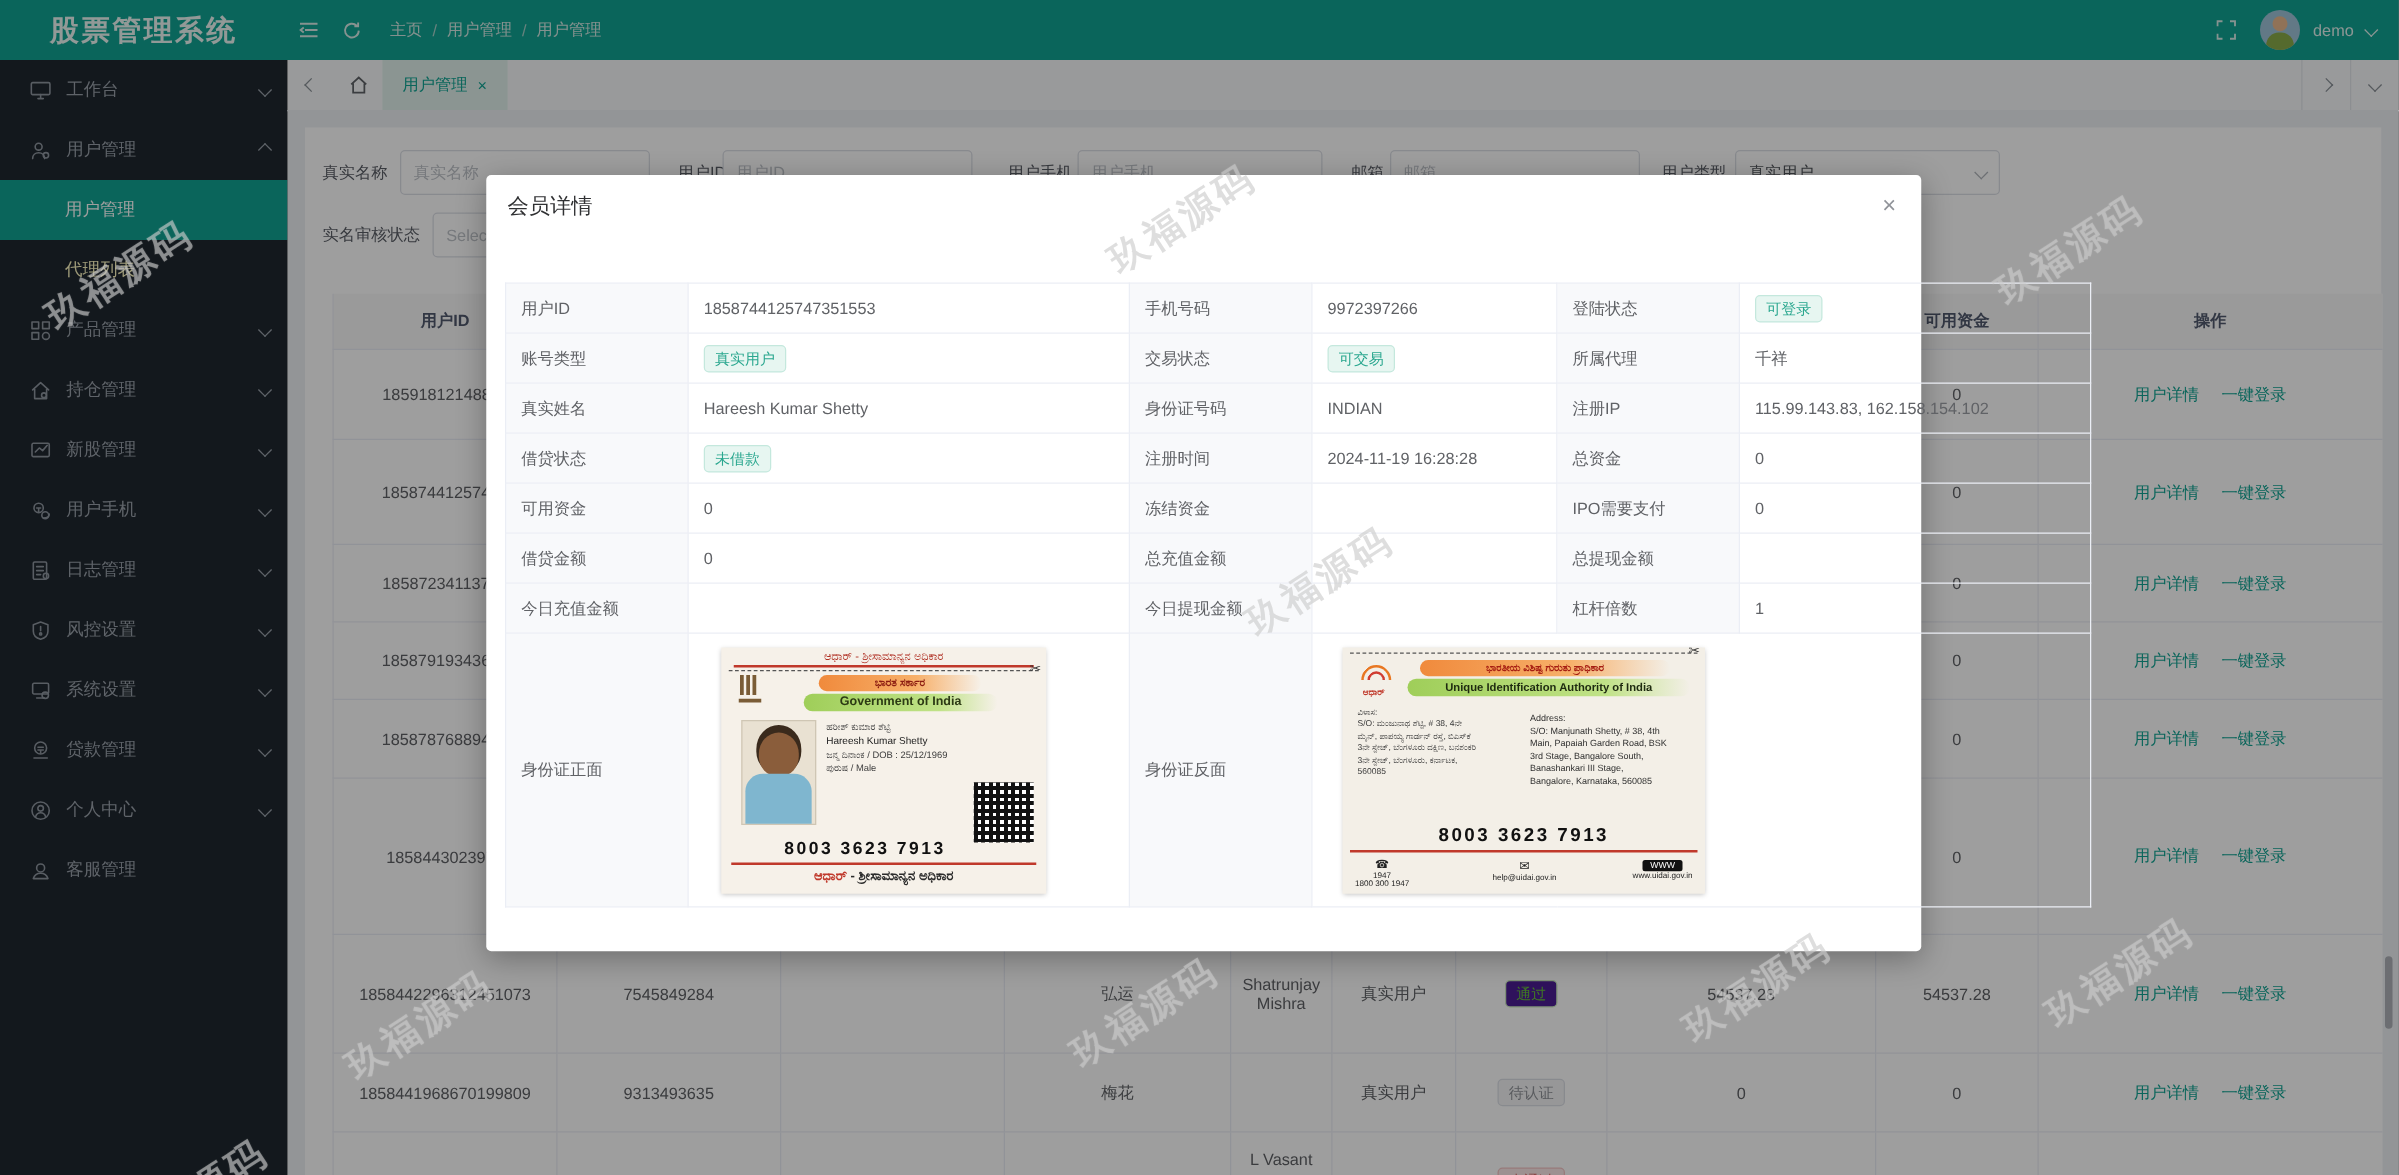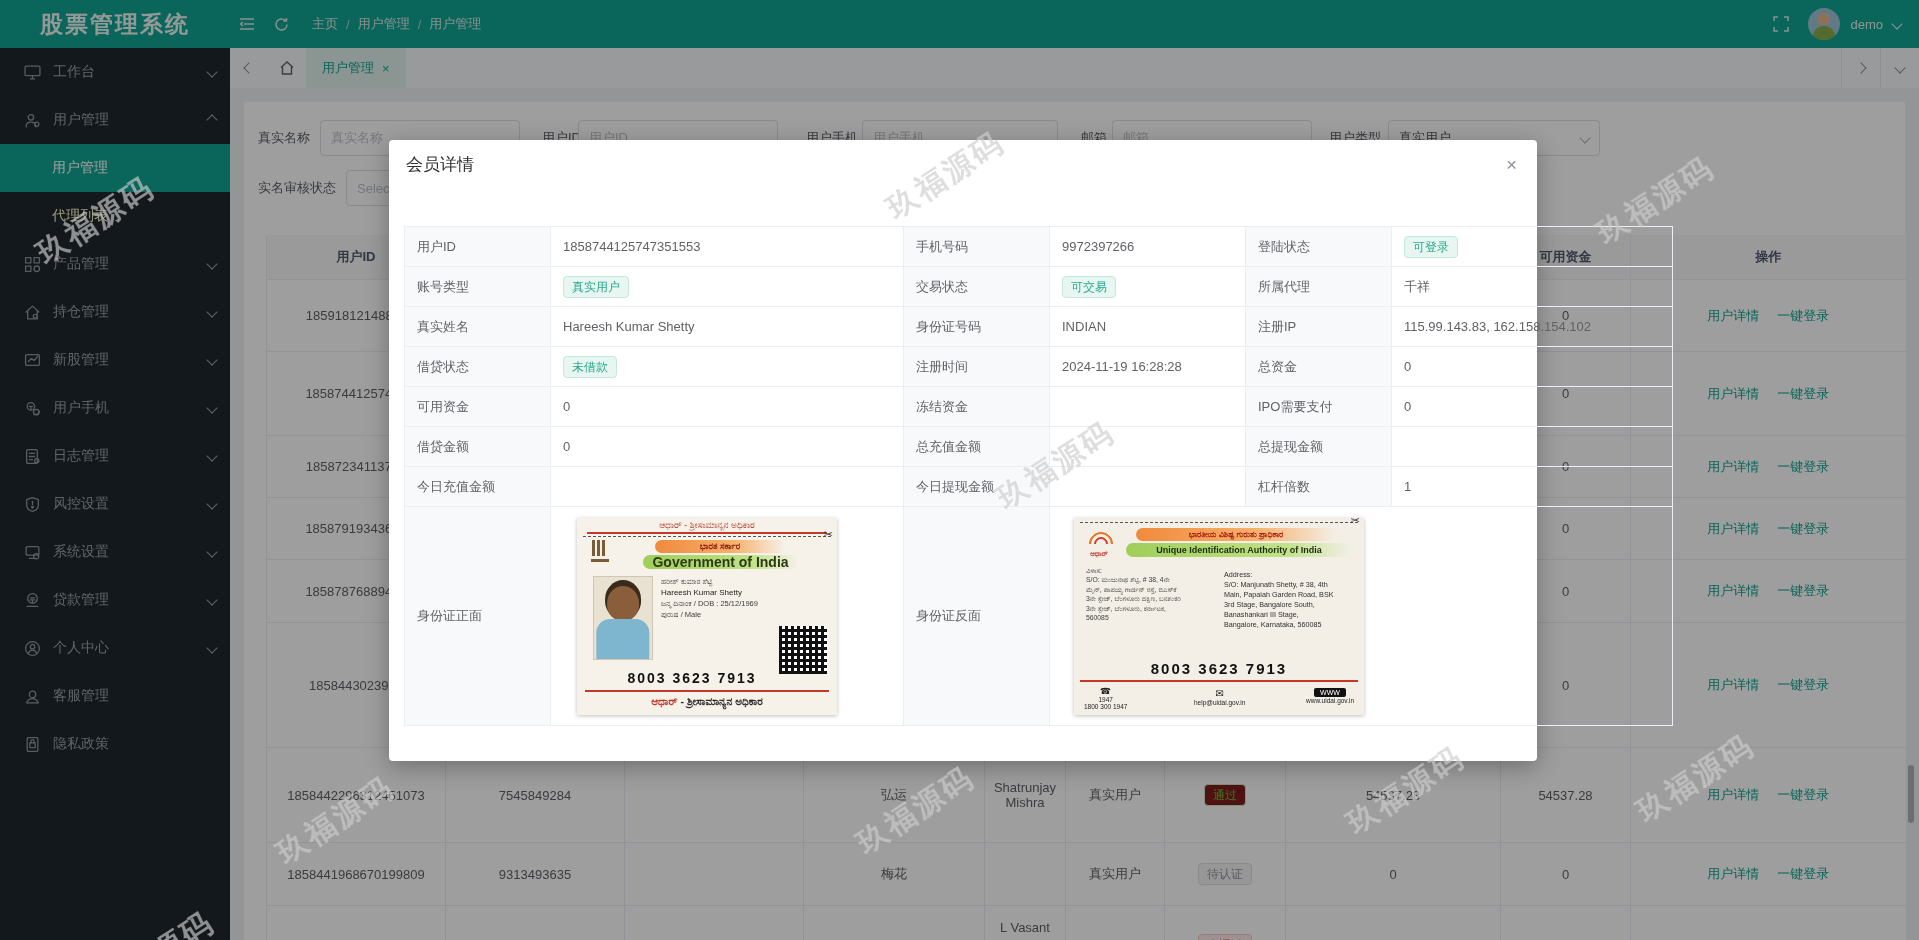--- a/index.html
+++ b/index.html
@@ -48,21 +48,21 @@
   #dtable th{background:#f8f8f9;color:#515a6e;font-weight:bold;font-size:13px;border:1px solid #ebeef5;border-left:none;height:42px;}
   #dtable th:last-child{border-right:none;}
   #dtable td{border:1px solid #ebeef5;border-left:none;text-align:center;color:#606266;font-size:13px;word-break:break-word;padding:4px 6px;}
   #dtable td:last-child{border-right:none;}
   #dtable tr:first-child th{border-top:none;}
   #dtable td:first-child, #dtable th:first-child{border-left:1px solid #ebeef5;}
   .alink{color:#11a493;cursor:pointer;white-space:nowrap;}
   .alink + .alink{margin-left:18px;}
   .tag{display:inline-block;font-size:12px;line-height:20px;padding:0 8px;border-radius:4px;white-space:nowrap;}
   .tag.teal{background:#e7f6f1;border:1px solid #c4e8dd;color:#2aa78f;}
-  .tag.success{background:#7f1d1d;border:1px solid #cde9c0;color:#67c23a;}
+  .tag.success{background:#4c1d95;border:1px solid #cde9c0;color:#67c23a;}
   .tag.info{background:#f4f4f5;border:1px solid #dcdfe6;color:#909399;}
   .tag.danger{background:#fdeaea;border:1px solid #f5c5c5;color:#e06c6c;}
   #scrollthumb{left:1908px;top:765px;width:6px;height:58px;border-radius:3px;background:#aeb2b8;z-index:1;}
   
   #overlay{left:0;top:0;width:1919px;height:940px;background:rgba(0,0,0,0.38);z-index:5;}
   #modal{left:389px;top:140px;width:1148px;height:621px;background:#fff;border-radius:4px;box-shadow:0 6px 24px rgba(0,0,0,.3);z-index:6;}
   #modal-title{position:absolute;left:17px;top:13px;font-size:17px;color:#303133;}
   #modal-close{position:absolute;right:20px;top:14px;font-size:19px;color:#909399;cursor:pointer;}
   #detail{position:absolute;left:15px;top:86px;width:1118px;border-collapse:collapse;table-layout:fixed;}
   #detail td{border:1px solid #ebeef5;font-size:13px;color:#606266;padding:0 12px;height:39px;white-space:nowrap;overflow:hidden;}
@@ -243,30 +243,20 @@
       <span class="cv down"></span>
     </div>
     <div class="snav">
       <span>
         <svg width="17" height="17" viewBox="0 0 16 16" fill="none" stroke-width="1.2" stroke-linecap="round" stroke-linejoin="round">
           <circle cx="8" cy="6" r="3"></circle>
           <path d="M2.5 14c.8-2.6 2.9-4 5.5-4s4.7 1.4 5.5 4z"></path>
         </svg>
       </span>
       <span class="lab">客服管理</span>
-    </div>
-    <div class="snav">
-      <span>
-        <svg width="17" height="17" viewBox="0 0 16 16" fill="none" stroke-width="1.2" stroke-linecap="round" stroke-linejoin="round">
-          <rect x="3" y="1.5" width="10" height="13" rx="1"></rect>
-          <rect x="5.5" y="6.5" width="5" height="4.5"></rect>
-          <path d="M6.5 6.5V5a1.5 1.5 0 0 1 3 0v1.5"></path>
-        </svg>
-      </span>
-      <span class="lab">隐私政策</span>
     </div>
   </div>
 
 <div id="tabbar" class="abs">
   <div class="tb-btn">
       <span class="cv left"></span>
     </div>
   <div class="tb-btn">
     <svg width="16" height="16" viewBox="0 0 16 16" fill="none" stroke="#5f6368" stroke-width="1.4">
         <path d="M2 7.5L8 2l6 5.5M3.5 6.8V14h9V6.8"></path>
@@ -535,21 +525,21 @@
           <td class="lbl" style="height: 218px;">身份证正面</td>
           <td>
             <div class="idcard" style="width: 260px; height: 197px; margin-left: 14px;">
               <div style="text-align:center;font-size:9px;color:#b03024;padding-top:2px;white-space:nowrap;overflow:hidden;">ಆಧಾರ್ - ಶ್ರೀಸಾಮಾನ್ಯನ ಅಧಿಕಾರ</div>
               <div class="redline" style="margin:1px 10px;"></div>
               <div class="cutline">
                 <span class="sc">✂</span>
               </div>
               <div style="position:absolute;left:14px;top:22px;width:20px;height:26px;"><div style="width:3px;height:16px;background:#7a5c36;display:inline-block;margin:0 1px;"></div><div style="width:3px;height:16px;background:#7a5c36;display:inline-block;margin:0 1px;"></div><div style="width:3px;height:16px;background:#7a5c36;display:inline-block;margin:0 1px;"></div><div style="width:18px;height:3px;background:#7a5c36;"></div></div>
               <div class="swoosh sw-or" style="position:absolute;left:78px;top:22px;width:130px;font-size:8.5px;line-height:13px;font-weight:bold;">ಭಾರತ ಸರ್ಕಾರ</div>
-              <div class="swoosh sw-gr" style="position:absolute;left:66px;top:37px;width:155px;font-size:14px;line-height:14px;font-weight:bold;">Government of India</div>
+              <div class="swoosh sw-gr" style="position:absolute;left:66px;top:37px;width:155px;font-size:10px;line-height:14px;font-weight:bold;">Government of India</div>
               <div class="photo" style="position:absolute;left:16px;top:58px;width:58px;height:82px;"></div>
               <div style="position:absolute;left:84px;top:58px;font-size:7.5px;color:#3c3c3c;line-height:11px;">
                 <div>ಹರೀಶ್ ಕುಮಾರ ಶೆಟ್ಟಿ</div>
                 <div style="font-size:8px;color:#222;">Hareesh Kumar Shetty</div>
                 <div>ಜನ್ಮ ದಿನಾಂಕ / DOB : 25/12/1969</div>
                 <div>ಪುರುಷ / Male</div>
               </div>
               <div class="qr" style="position:absolute;right:10px;top:108px;width:48px;height:48px;"></div>
               <div class="bignum" style="position:absolute;left:30px;top:152px;width:170px;font-size:14px;">8003 3623 7913</div>
               <div class="redline" style="position:absolute;left:8px;right:8px;top:172px;"></div>

